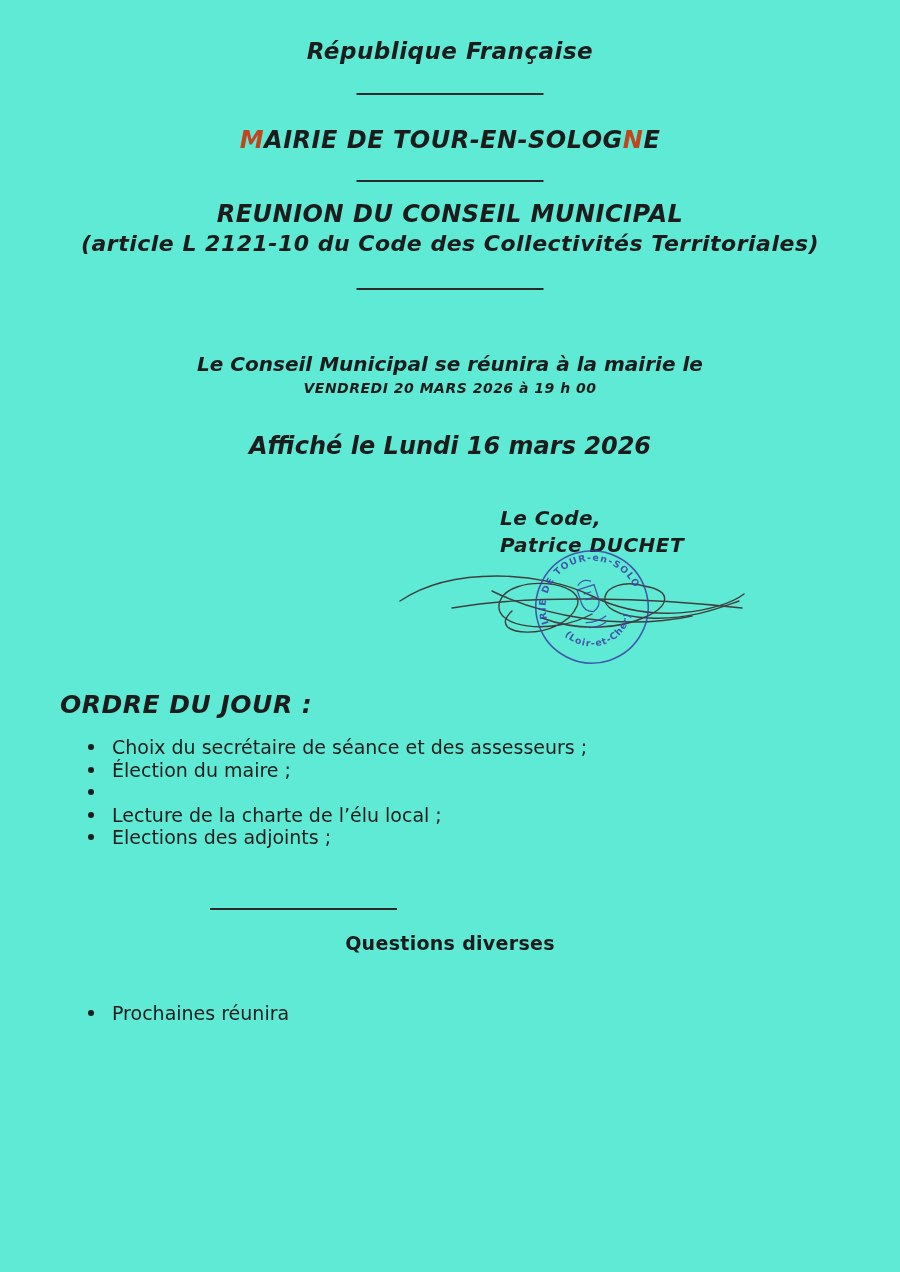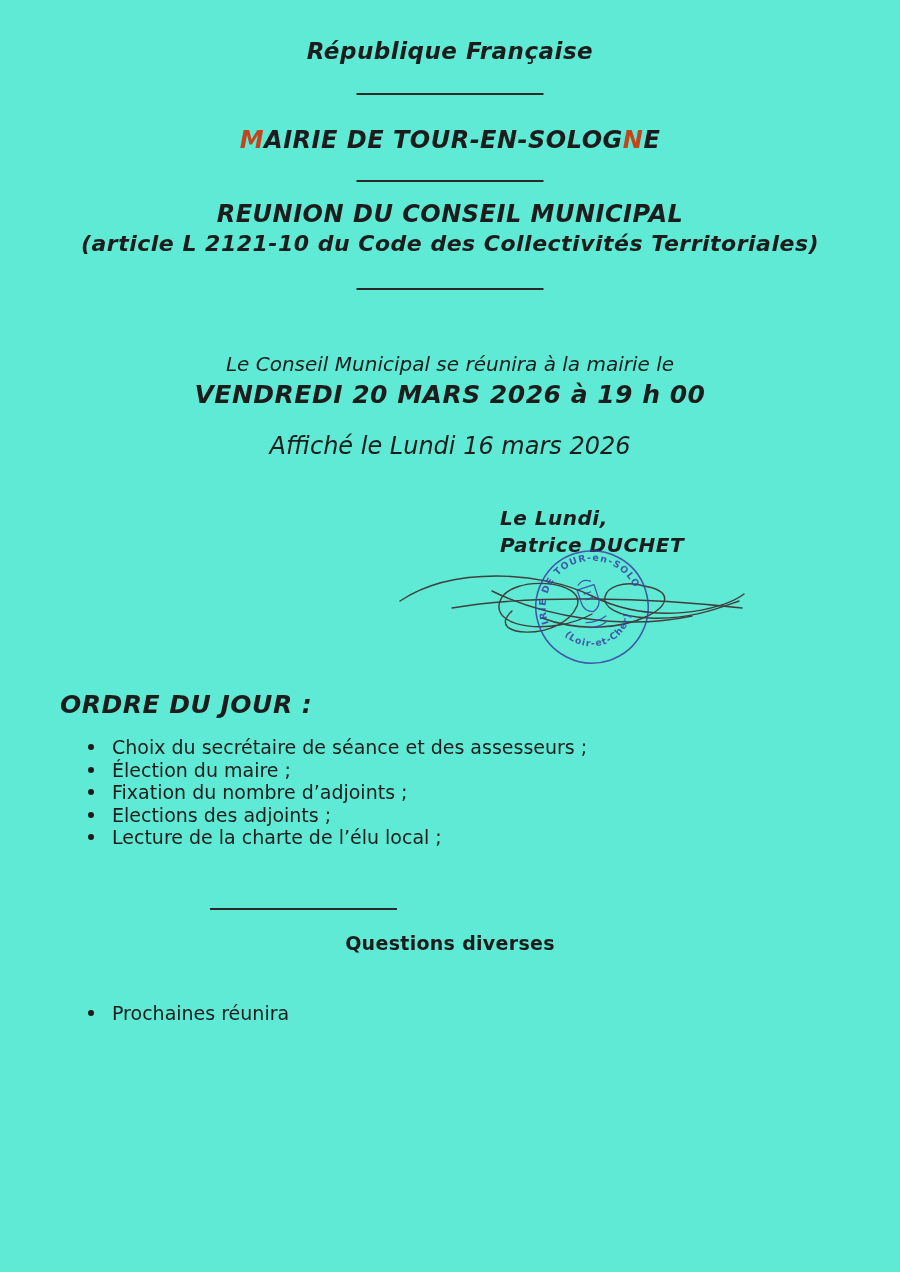--- a/index.html
+++ b/index.html
@@ -7,36 +7,36 @@
   body { font-family: "DejaVu Sans", sans-serif; }
   .page {
     position: relative;
     width: 900px;
     height: 1272px;
     margin: 0 auto;
     background: #5eead4;
     color: #1c1c1c;
     overflow: hidden;
   }
-  .centered { position: absolute; left: 0; width: 100%; text-align: center; }
+  .centered { position: absolute; left: 0; width: 100%; text-align: center; font-weight: bold; }
   .h-bold-italic { font-weight: bold; font-style: italic; letter-spacing: 0.5px; }
   .italic { font-style: italic; }
 
   .republic-title { top: 38px; font-size: 23px; }
   .sep { position: absolute; left: 50%; transform: translateX(-50%); width: 187px; border-top: 2px solid #2a2a2a; }
   .sep1 { top: 93px; }
   .mairie-title { top: 126px; font-size: 24px; }
   .accent-letter { color: #c2451e; }
   .sep2 { top: 180px; }
   .reunion-title { top: 200px; font-size: 24px; }
   .article-line { top: 231px; font-size: 22px; }
   .sep3 { top: 288px; }
 
   .ann-line1 { top: 352px; font-size: 20px; }
-  .ann-line2 { top: 380px; font-size: 25px; font-style: italic; }
+  .ann-line2 { top: 380px; font-size: 14px; font-style: italic; }
   .posted-line { top: 432px; font-size: 24px; }
 
   .maire-role { position: absolute; left: 500px; top: 506px; font-size: 20px; }
   .maire-name { position: absolute; left: 500px; top: 533px; font-size: 20px; }
 
   .signature-svg { position: absolute; left: 392px; top: 556px; }
   .stamp-svg { position: absolute; left: 528px; top: 543px; transform: rotate(-18deg); opacity: 0.85; }
 
   .ordre-title { position: absolute; left: 60px; top: 690px; font-size: 25px; font-weight: bold; font-style: italic; letter-spacing: 0.5px; }
 
@@ -66,21 +66,21 @@
   <div class="centered h-bold-italic article-line">(article L 2121-10 du Code des Collectivités Territoriales)</div>
 
   <div class="sep sep3"></div>
 
   <div class="centered italic ann-line1">Le Conseil Municipal se réunira à la mairie le</div>
 
   <div class="centered h-bold-italic ann-line2">VENDREDI 20 MARS 2026 à 19 h 00</div>
 
   <div class="centered italic posted-line">Affiché le Lundi 16 mars 2026</div>
 
-  <div class="h-bold-italic maire-role">Le Lundi,</div>
+  <div class="h-bold-italic maire-role">Le Code,</div>
 
   <div class="h-bold-italic maire-name">Patrice DUCHET</div>
 
   <svg class="signature-svg" width="362" height="98" viewBox="0 0 362 98">
     <g fill="none" stroke="#3f3f3f" stroke-width="1.4" stroke-linecap="round">
       <path d="M 8 45 C 60 10, 150 15, 200 40 C 260 70, 330 55, 352 38"></path>
       <path d="M 120 55 C 90 82, 170 86, 185 50 C 195 24, 118 18, 108 45 C 98 72, 160 80, 200 58"></path>
       <path d="M 150 62 C 230 92, 312 40, 252 30 C 210 18, 188 60, 258 62 C 300 64, 332 50, 347 45"></path>
       <path d="M 60 52 C 140 38, 260 42, 350 52"></path>
       <path d="M 100 35 C 150 60, 230 75, 300 60"></path>
@@ -114,29 +114,28 @@
     <div class="agenda-row">
       <span class="bullet-dot"></span>
       <span>Choix du secrétaire de séance et des assesseurs ;</span>
     </div>
     <div class="agenda-row">
       <span class="bullet-dot"></span>
       <span>Élection du maire ;</span>
     </div>
     <div class="agenda-row">
       <span class="bullet-dot"></span>
-      <span>Fixation du nombre d’adjoints ;</span>
+    </div>
+    <div class="agenda-row">
+      <span class="bullet-dot"></span>
+      <span>Lecture de la charte de l’élu local ;</span>
     </div>
     <div class="agenda-row">
       <span class="bullet-dot"></span>
       <span>Elections des adjoints ;</span>
-    </div>
-    <div class="agenda-row">
-      <span class="bullet-dot"></span>
-      <span>Lecture de la charte de l’élu local ;</span>
     </div>
   </div>
 
   <div class="sep4"></div>
 
   <div class="centered questions-heading">Questions diverses</div>
 
   <div class="extra-list">
     <div class="agenda-row">
       <span class="bullet-dot"></span>

